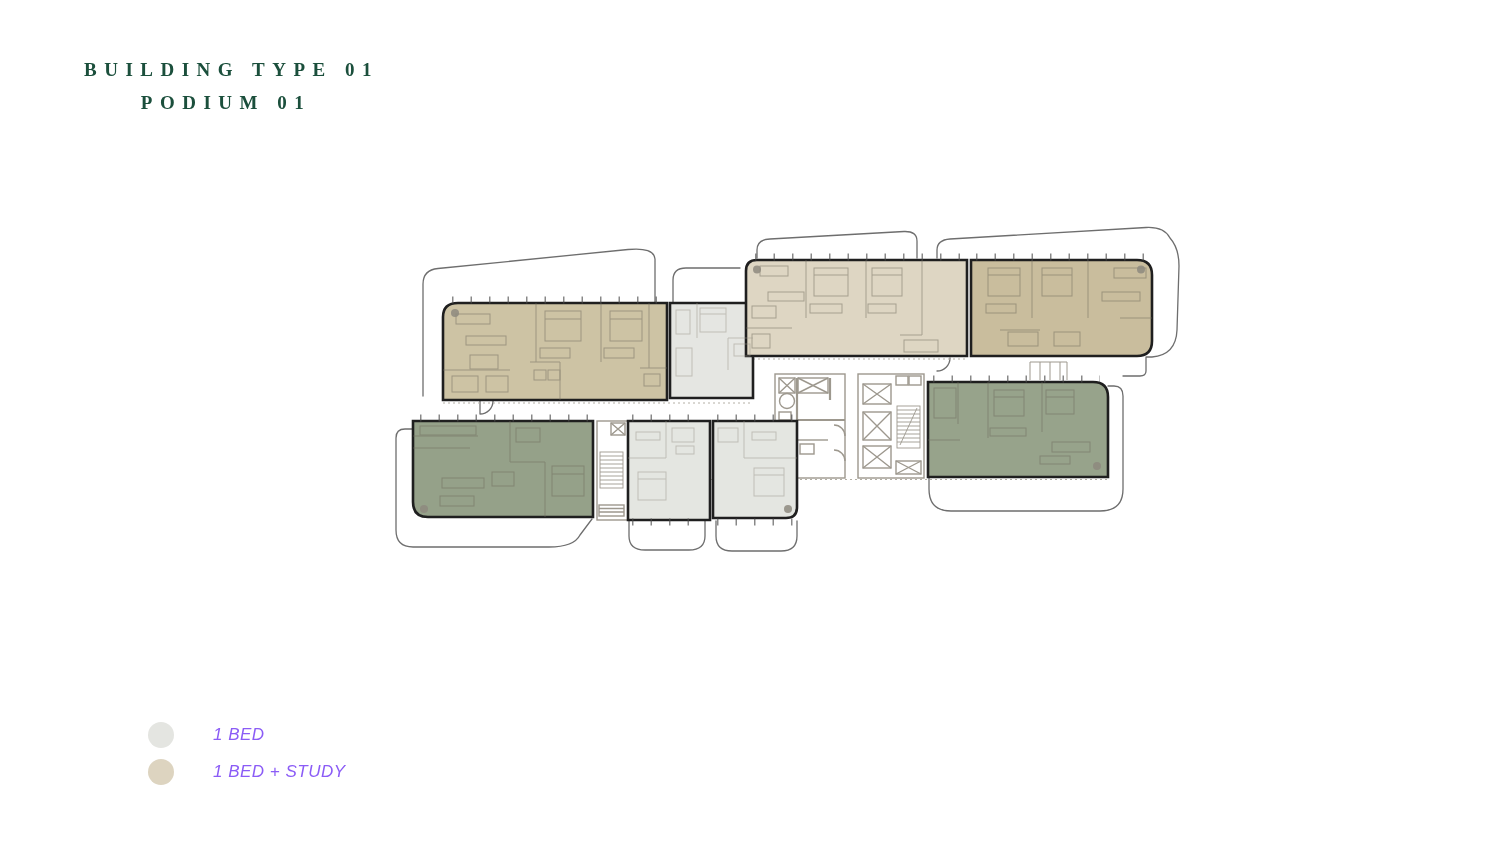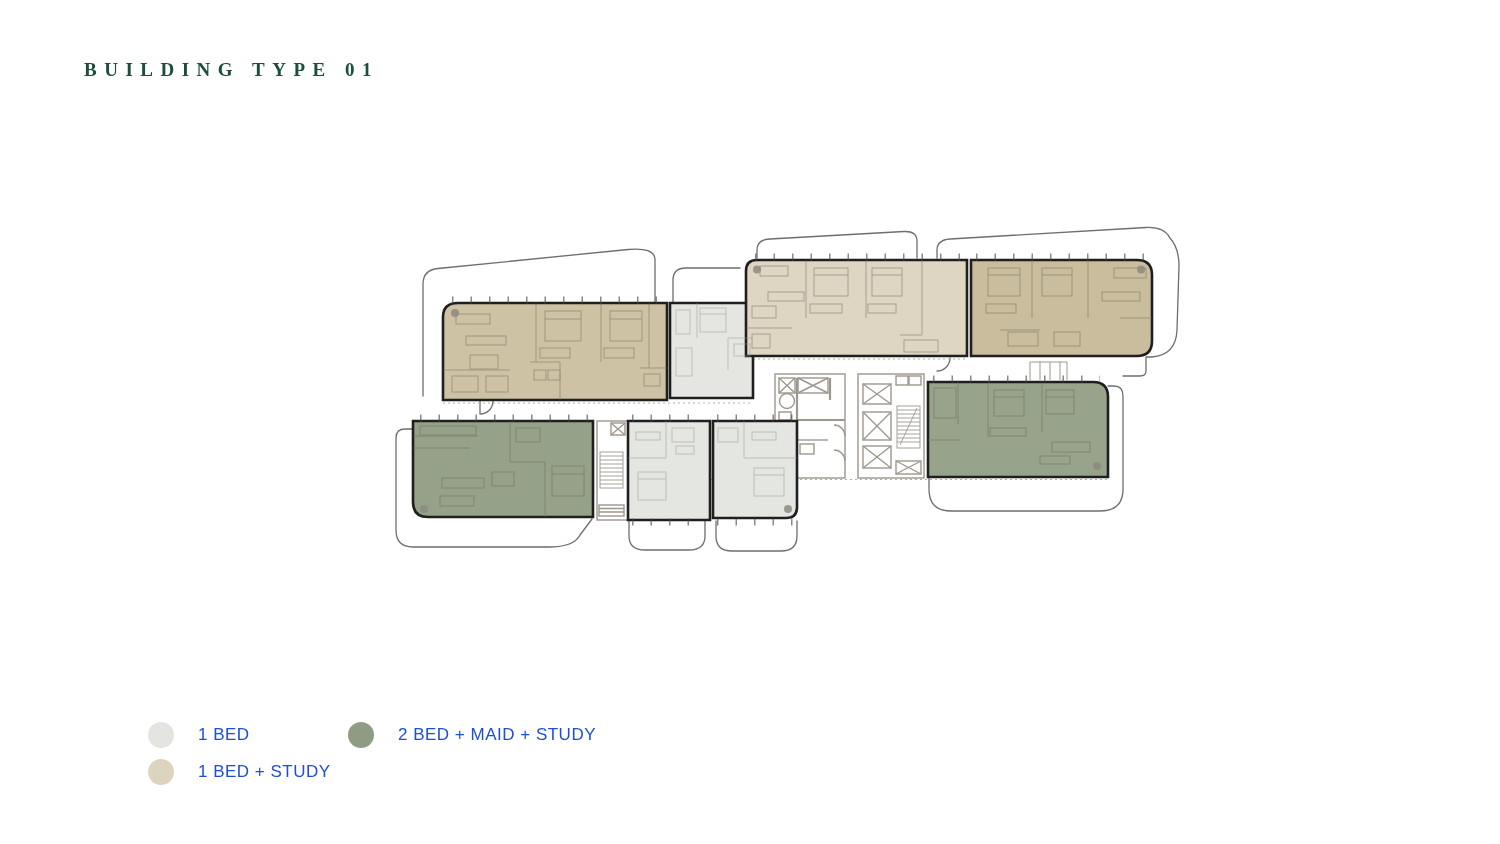--- a/index.html
+++ b/index.html
@@ -29,34 +29,36 @@
   
   .legend{position:absolute;left:148px;top:722px;width:500px;}
   .legend-col{position:absolute;top:0;}
   .legend-col-1{left:0;}
   .legend-col-2{left:200px;}
   .legend-row{
     display:flex;align-items:center;height:26px;margin-bottom:11px;
   }
   .legend-swatch{flex:0 0 auto;width:26px;height:26px;}
   .legend-label{
-    margin-left:24px;
+    margin-left:39px;
+    font-style:italic;
     font-size:17px;
-    color:#1d4ed8;
+    color:#8b5cf6;
     letter-spacing:0.5px;
     white-space:nowrap;
   }
 </style>
 </head>
 <body>
 
 <div class="page">
 
   <div class="title-block">
     <div class="title-line1">BUILDING TYPE 01</div>
+    <div class="title-line2">PODIUM 01</div>
   </div>
 
   <svg class="plan-svg" viewBox="0 0 1500 844">
 
     <g fill="none" stroke="#6e6e6e" stroke-width="1.3" stroke-linejoin="round" stroke-linecap="round">
       <path d="M423,396 L423,284 Q423,270 438,268.5 L628,249.5 Q654,247 655,259 L655,302"></path>
       <path d="M480,401 L480,414 A13,13 0 0 0 493,401"></path>
       <path d="M673,302 L673,280 Q673,268 686,268 L740,268"></path>
       <path d="M757,258 L757,250 Q757,239.5 770,239 L904,231.5 Q917,231 917,241 L917,258"></path>
       <path d="M937,258 L937,250 Q937,240 950,239 L1146,227.5 Q1164,226.5 1170,238 Q1179,248 1179,266 L1177,330 Q1176,355 1152,357 L1146,357 L1146,371 Q1146,376 1140,376 L1123,376"></path>
@@ -252,22 +254,16 @@
         <span class="legend-label">1 BED</span>
       </div>
       <div class="legend-row">
         <svg class="legend-swatch" width="26" height="26">
           <circle cx="13" cy="13" r="13" fill="#ddd4c0"></circle>
         </svg>
         <span class="legend-label">1 BED + STUDY</span>
       </div>
     </div>
     <div class="legend-col legend-col-2">
-      <div class="legend-row">
-        <svg class="legend-swatch" width="26" height="26">
-          <circle cx="13" cy="13" r="13" fill="#8f9c84"></circle>
-        </svg>
-        <span class="legend-label">2 BED + MAID + STUDY</span>
-      </div>
     </div>
   </div>
 
 </div>
 
 </body></html>

